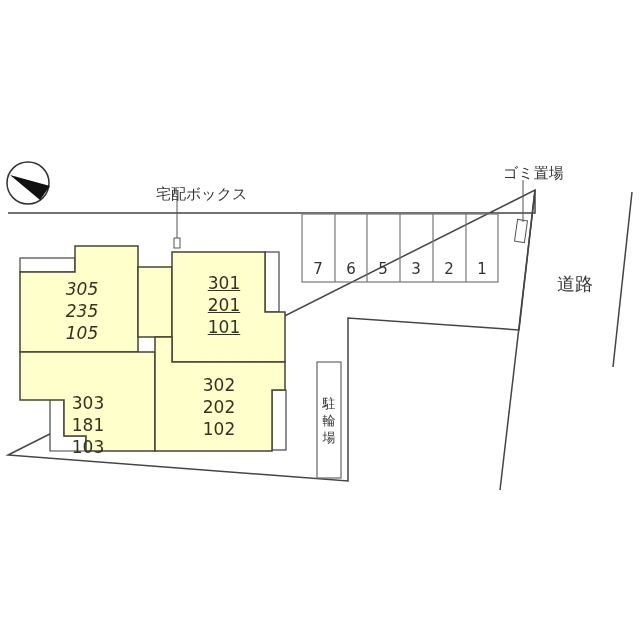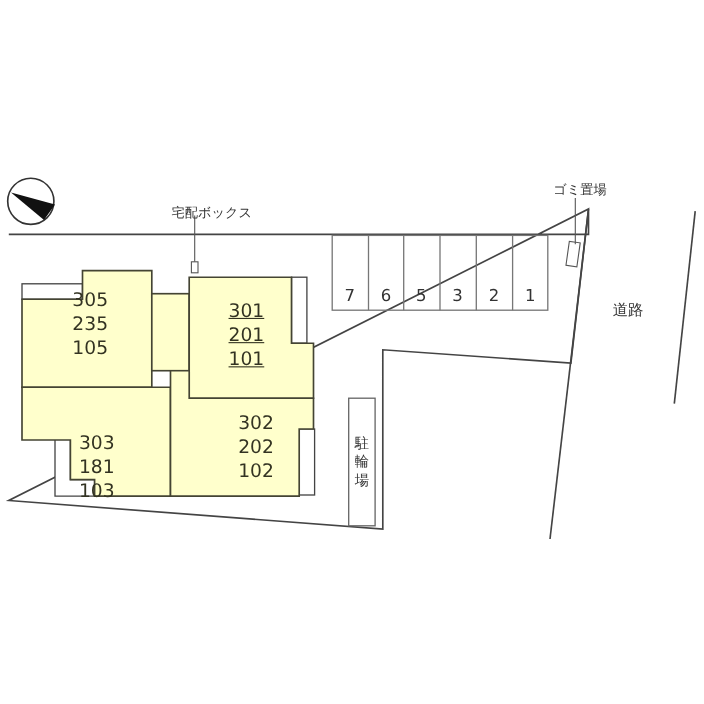--- a/index.html
+++ b/index.html
@@ -1,19 +1,19 @@
 <!DOCTYPE html>
 <html><head>
   <meta charset="utf-8">
   <style>
     html, body { margin: 0; padding: 0; background: #ffffff; }
     body { width: 640px; height: 640px; position: relative; overflow: hidden;
            font-family: "DejaVu Sans", sans-serif; }
     #plan { position: absolute; left: 0; top: 0; }
-    .lbl { position: absolute; color: #333333; font-size: 12px; white-space: nowrap; line-height: 1; }
+    .lbl { position: absolute; color: #333333; font-size: 15px; white-space: nowrap; line-height: 1; }
     .unit-lbl { position: absolute; color: #333322; font-size: 17px; line-height: 22px; text-align: center; width: 60px; }
     .unit-lbl span { display: block; }
     .park-num { position: absolute; color: #333333; font-size: 15px; width: 32px; text-align: center; top: 260px; }
     .vert { position: absolute; color: #333333; font-size: 13px; width: 14px; line-height: 17px; text-align: center; }
   </style>
 </head>
 <body>
 
 <svg id="plan" width="640" height="640" viewBox="0 0 640 640">
 
@@ -58,44 +58,44 @@
     <path d="M 172 252 L 265 252 L 265 312 L 285 312 L 285 362 L 172 362 Z"></path>
 
     <path d="M 20 352 L 155 352 L 155 451 L 86 451 L 86 436 L 64 436 L 64 400 L 20 400 Z"></path>
 
     <path d="M 155 337 L 172 337 L 172 362 L 285 362 L 285 390 L 272 390 L 272 451 L 155 451 Z"></path>
   </g>
 </svg>
 
 <div class="lbl" style="left:156px; top:187px;">宅配ボックス</div>
 <div class="lbl" style="left:503px; top:166px;">ゴミ置場</div>
-<div class="lbl" style="left:557px; top:275px; font-size:14px;">道路</div>
+<div class="lbl" style="left:557px; top:275px; font-size:18px;">道路</div>
 
 <div class="vert" style="left:322px; top:395px;">
   <span>駐</span><br>
   <span>輪</span><br>
   <span>場</span>
 </div>
 
-<div class="unit-lbl" style="left:52px; top:262px;">
+<div class="unit-lbl" style="left:52px; top:278px;font-style:italic;">
   <span>305</span>
   <span>235</span>
   <span>105</span>
 </div>
 <div class="unit-lbl" style="left:194px; top:272px;text-decoration:underline;">
   <span>301</span>
   <span>201</span>
   <span>101</span>
 </div>
 <div class="unit-lbl" style="left:58px; top:362px;margin-top:30px;">
   <span>303</span>
   <span>181</span>
   <span>103</span>
 </div>
-<div class="unit-lbl" style="left:189px; top:374px;text-align:right;">
+<div class="unit-lbl" style="left:189px; top:374px;">
   <span>302</span>
   <span>202</span>
   <span>102</span>
 </div>
 
 <div class="park-num" style="left:302px;">7</div>
 <div class="park-num" style="left:335px;">6</div>
 <div class="park-num" style="left:367px;">5</div>
 <div class="park-num" style="left:400px;">3</div>
 <div class="park-num" style="left:433px;">2</div>

